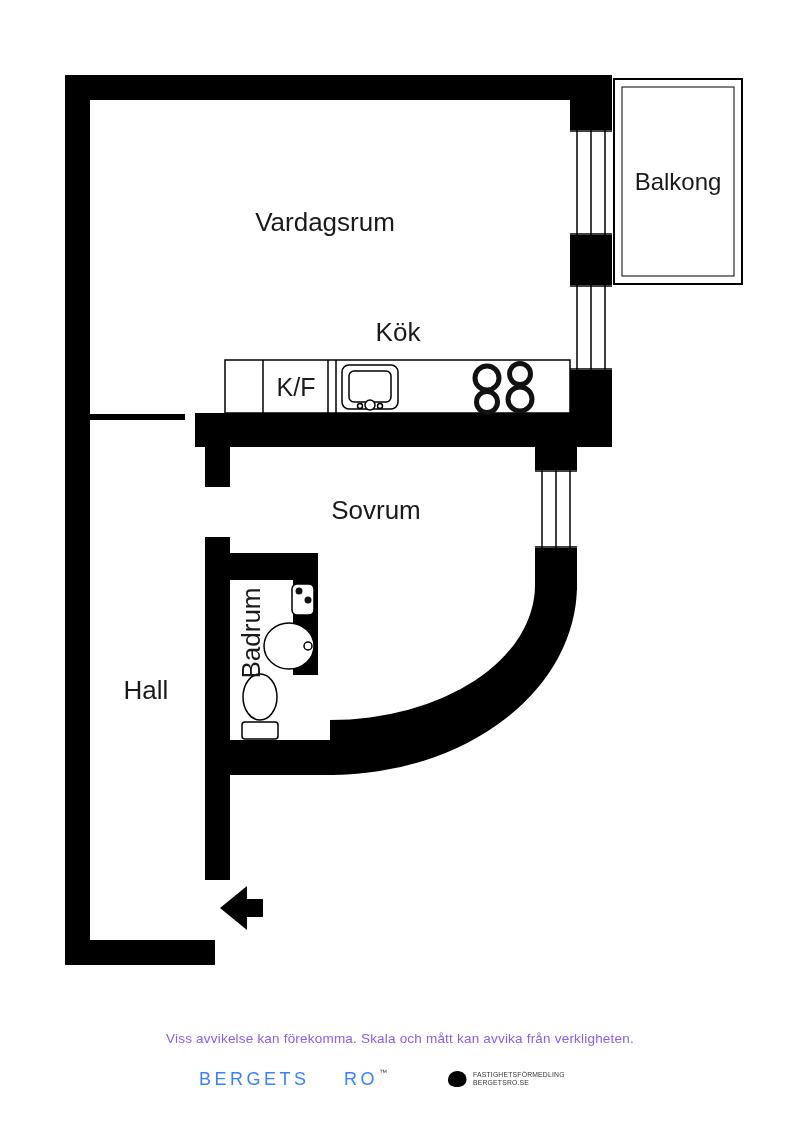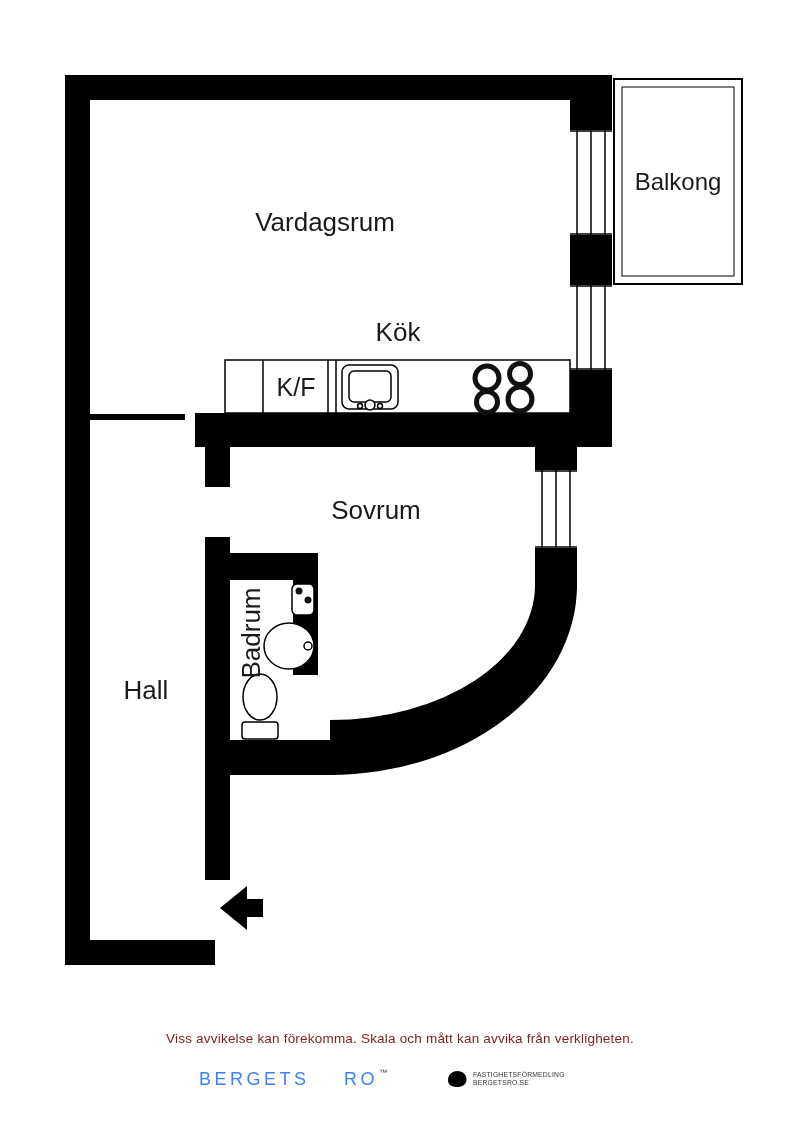--- a/index.html
+++ b/index.html
@@ -15,21 +15,21 @@
   .plan-svg { position: absolute; top: 0; left: 0; }
   .plan-svg text { font-family: "Liberation Sans", sans-serif; }
 
   .disclaimer {
     position: absolute;
     top: 1031px;
     left: 0;
     width: 100%;
     text-align: center;
     font-size: 13.5px;
-    color: #7f1d1d;
+    color: #8b5cf6;
     letter-spacing: 0.2px;
   }
   .brand-word {
     position: absolute;
     top: 1069px;
     font-size: 18px;
     letter-spacing: 3.5px;
     color: #3b82f6;
   }
   .brand-bergets { left: 199px; }

